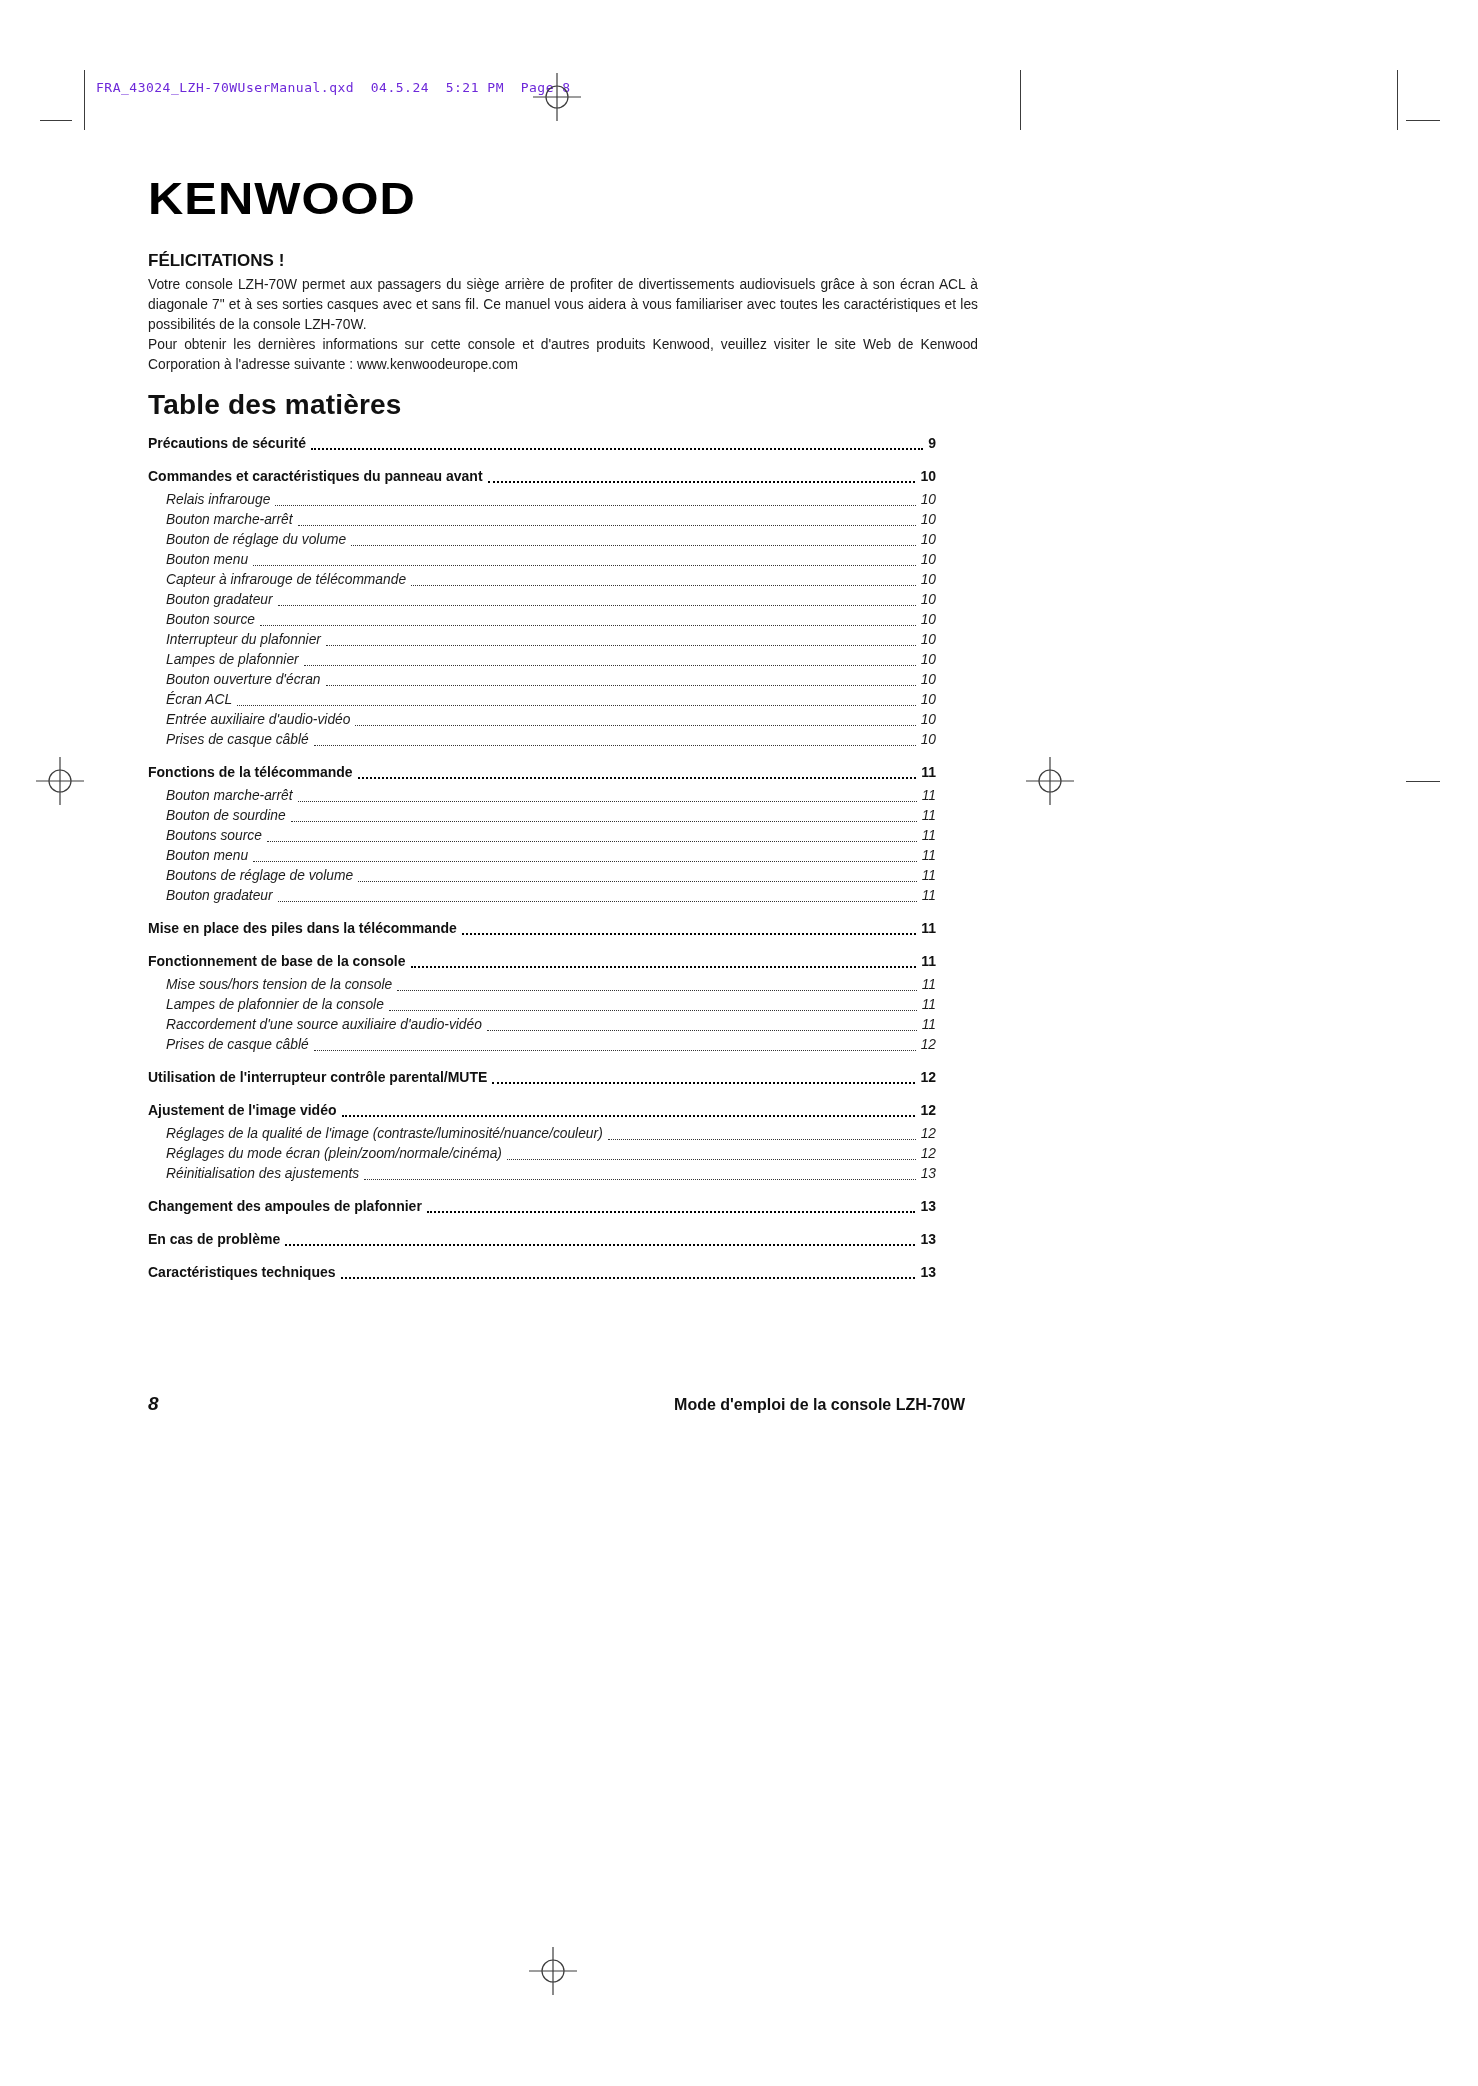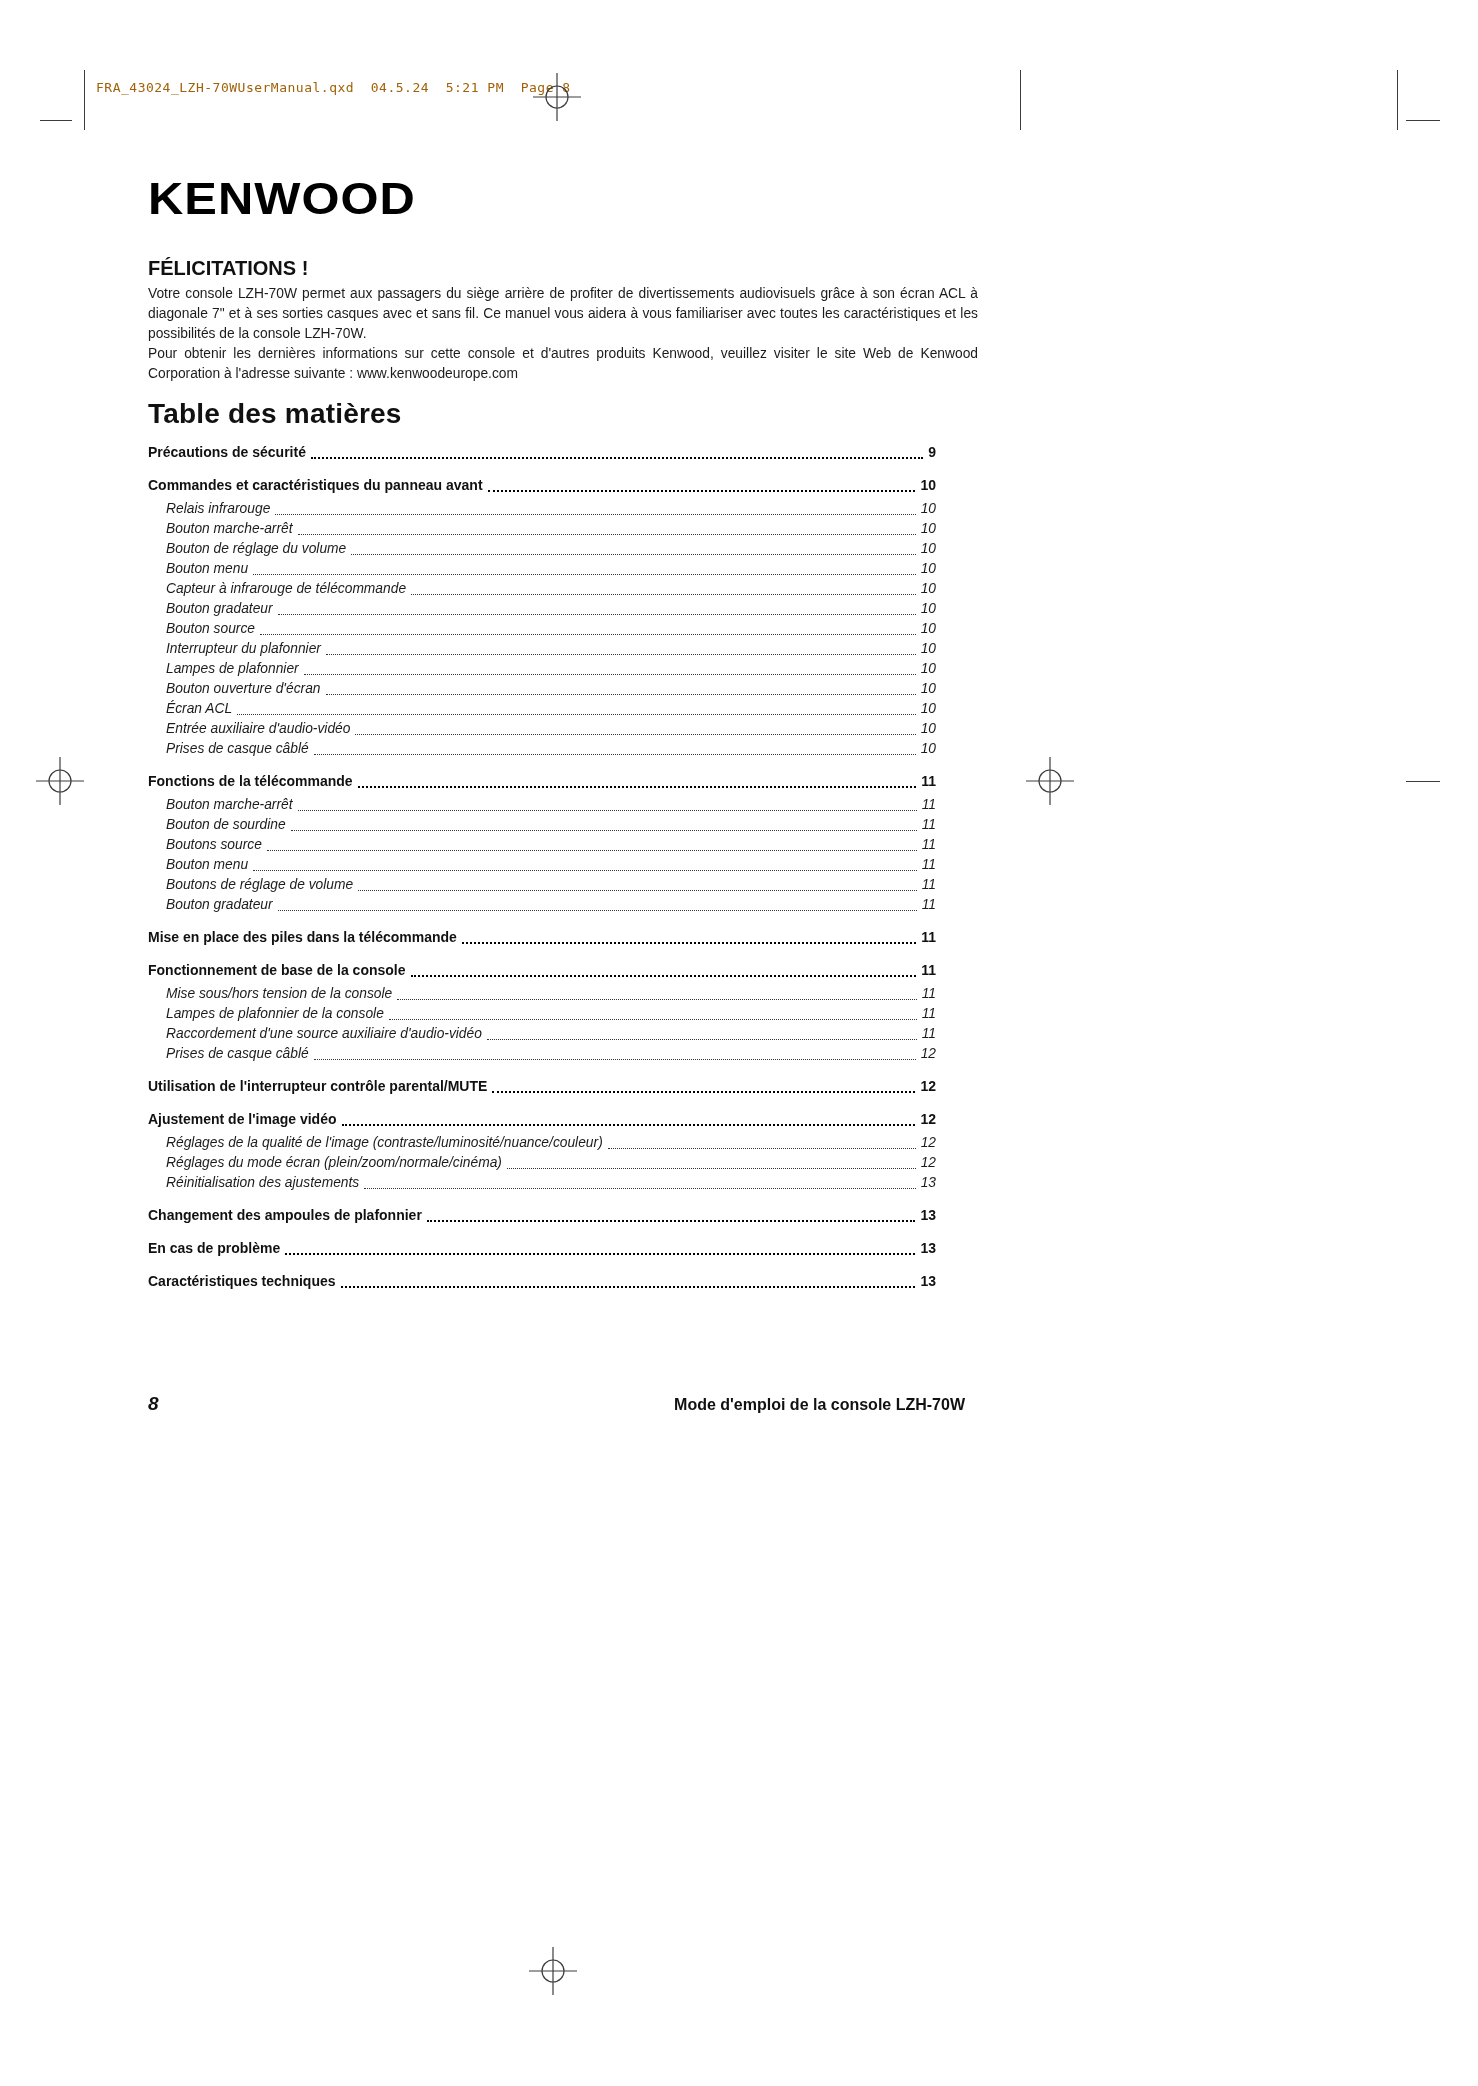--- a/index.html
+++ b/index.html
@@ -8,38 +8,38 @@
     position:relative;
     width:1478px; height:2086px;
     font-family:"Liberation Sans", sans-serif;
     color:#111;
     overflow:hidden;
   }
   
   .slug {
     position:absolute; left:96px; top:80px;
     font-family:"DejaVu Sans Mono", monospace;
-    font-size:13px; letter-spacing:0.5px; color:#a16207;
+    font-size:13px; letter-spacing:0.5px; color:#6d28d9;
     white-space:pre;
   }
   
   .crop { position:absolute; background:#3c3c3c; }
   .reg { position:absolute; }
   .reg svg { display:block; }
 
   
   .content { position:absolute; left:148px; top:172px; width:830px; }
 
   .brand {
     font-size:47px; font-weight:bold; letter-spacing:1px;
     transform:scale(1.04,0.95); transform-origin:left top;
     color:#000; width:max-content;
   }
 
-  .congrats-heading { margin-top:30px; font-size:20px; font-weight:bold; }
+  .congrats-heading { margin-top:24px; font-size:17px; font-weight:bold; }
   .intro p {
     margin-top:4px; font-size:13.8px; line-height:20px; color:#1c1c1c;
     text-align:justify;
   }
   .intro p + p { margin-top:0; }
 
   .toc-heading { margin-top:14px; font-size:28px; font-weight:bold; letter-spacing:0.2px; }
 
   .toc-list { margin-top:6px; width:788px; }
   .toc-row { display:flex; align-items:flex-end; }

